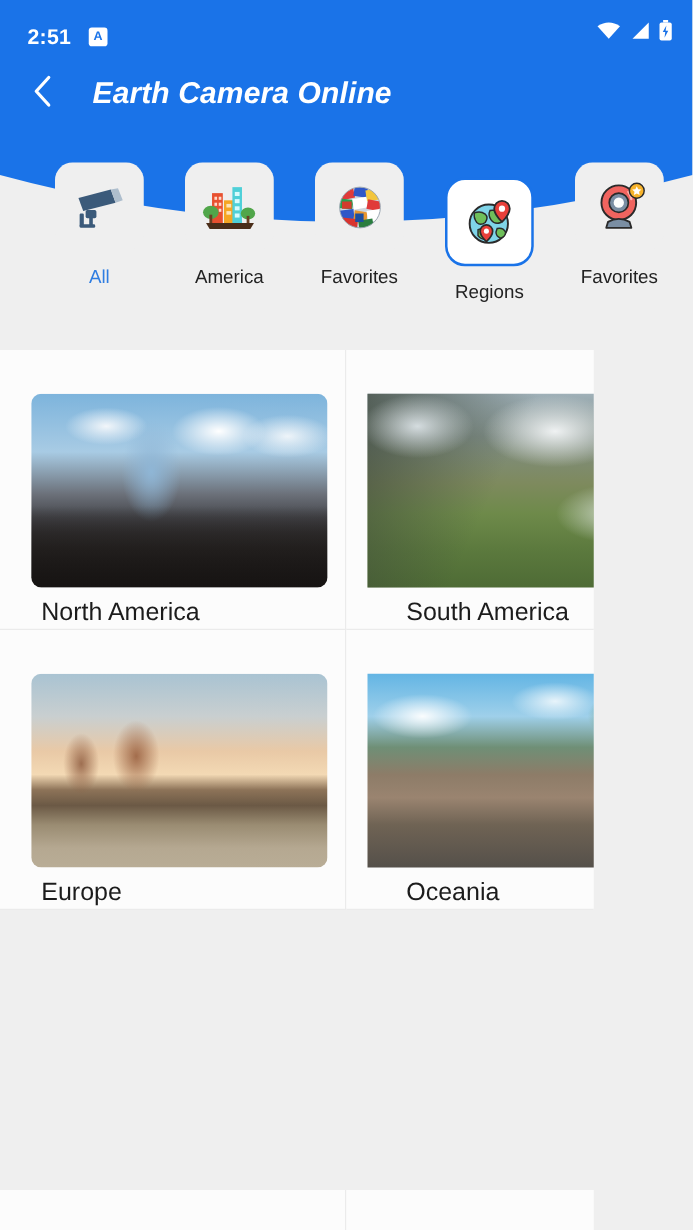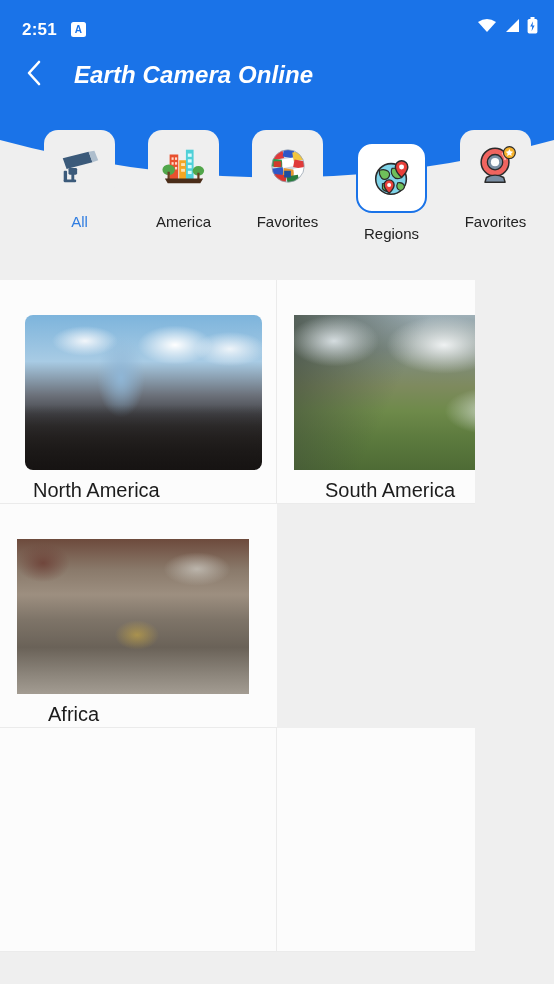--- a/index.html
+++ b/index.html
@@ -379,30 +379,40 @@
              radial-gradient(ellipse 80px 40px at 150px 30px, rgba(245,247,248,0.95) 0%, rgba(245,247,248,0) 72%),
              radial-gradient(ellipse 60px 34px at 40px 26px, rgba(225,232,236,0.9) 0%, rgba(225,232,236,0) 75%),
              radial-gradient(ellipse 58px 30px at 196px 96px, rgba(236,240,242,0.7) 0%, rgba(236,240,242,0) 78%),
              linear-gradient(115deg, rgba(60,70,58,0.75) 0%, rgba(60,70,58,0) 45%),
              linear-gradient(to bottom, #9fb0b8 0%, #7f8d86 22%, #7e8a5e 46%, #6e8a4a 62%, #5c7a3e 80%, #4e6b35 100%);">
       </div>
       <div class="card-label">South America</div>
     </div>
   </div>
 
-
   <div class="grid-row">
+    <div class="region-card col-left">
+      <div class="card-thumb" style="background-image:
+             radial-gradient(ellipse 26px 40px at 84px 66px, rgba(150,92,60,0.85) 0%, rgba(150,92,60,0) 72%),
+             radial-gradient(ellipse 20px 34px at 40px 72px, rgba(138,86,58,0.8) 0%, rgba(138,86,58,0) 72%),
+             linear-gradient(to bottom, #a9c3d2 0%, #c9cfd0 22%, #e9c9a6 40%, #f3d9b4 52%, #8d7358 60%, #6b5945 68%, #9a8c72 78%, #b5a891 90%, #b9ad96 100%);">
+      </div>
+      <div class="card-label">Europe</div>
+    </div>
     <div class="region-card col-right">
       <div class="card-thumb" style="background-image:
-             radial-gradient(ellipse 36px 26px at 26px 24px, rgba(110,66,56,0.9) 0%, rgba(110,66,56,0) 74%),
-             radial-gradient(ellipse 44px 22px at 180px 30px, rgba(200,196,188,0.8) 0%, rgba(200,196,188,0) 76%),
-             radial-gradient(ellipse 30px 20px at 120px 96px, rgba(214,178,64,0.55) 0%, rgba(214,178,64,0) 74%),
-             linear-gradient(to bottom, #6d4a3c 0%, #8a7a6b 20%, #9d8f80 36%, #7e7468 52%, #6a6258 70%, #8d867c 88%, #a39c92 100%);">
+             radial-gradient(ellipse 54px 24px at 44px 34px, rgba(255,255,255,0.95) 0%, rgba(255,255,255,0) 74%),
+             radial-gradient(ellipse 46px 20px at 150px 22px, rgba(255,255,255,0.8) 0%, rgba(255,255,255,0) 76%),
+             radial-gradient(ellipse 40px 28px at 205px 34px, rgba(96,132,58,0.85) 0%, rgba(96,132,58,0) 72%),
+             linear-gradient(to bottom, #63b5e4 0%, #9fd0ea 22%, #6f8f76 38%, #8d7c68 52%, #9a8470 64%, #6f6354 78%, #55504a 100%);">
       </div>
-      <div class="card-label">Africa</div>
-    </div>
+      <div class="card-label">Oceania</div>
+    </div>
+  </div>
+
+  <div class="grid-row">
   </div>
 
   <div class="grid-row">
     <div class="region-card col-left"></div>
     <div class="region-card col-right"></div>
   </div>
 </div>
 
 </body></html>

